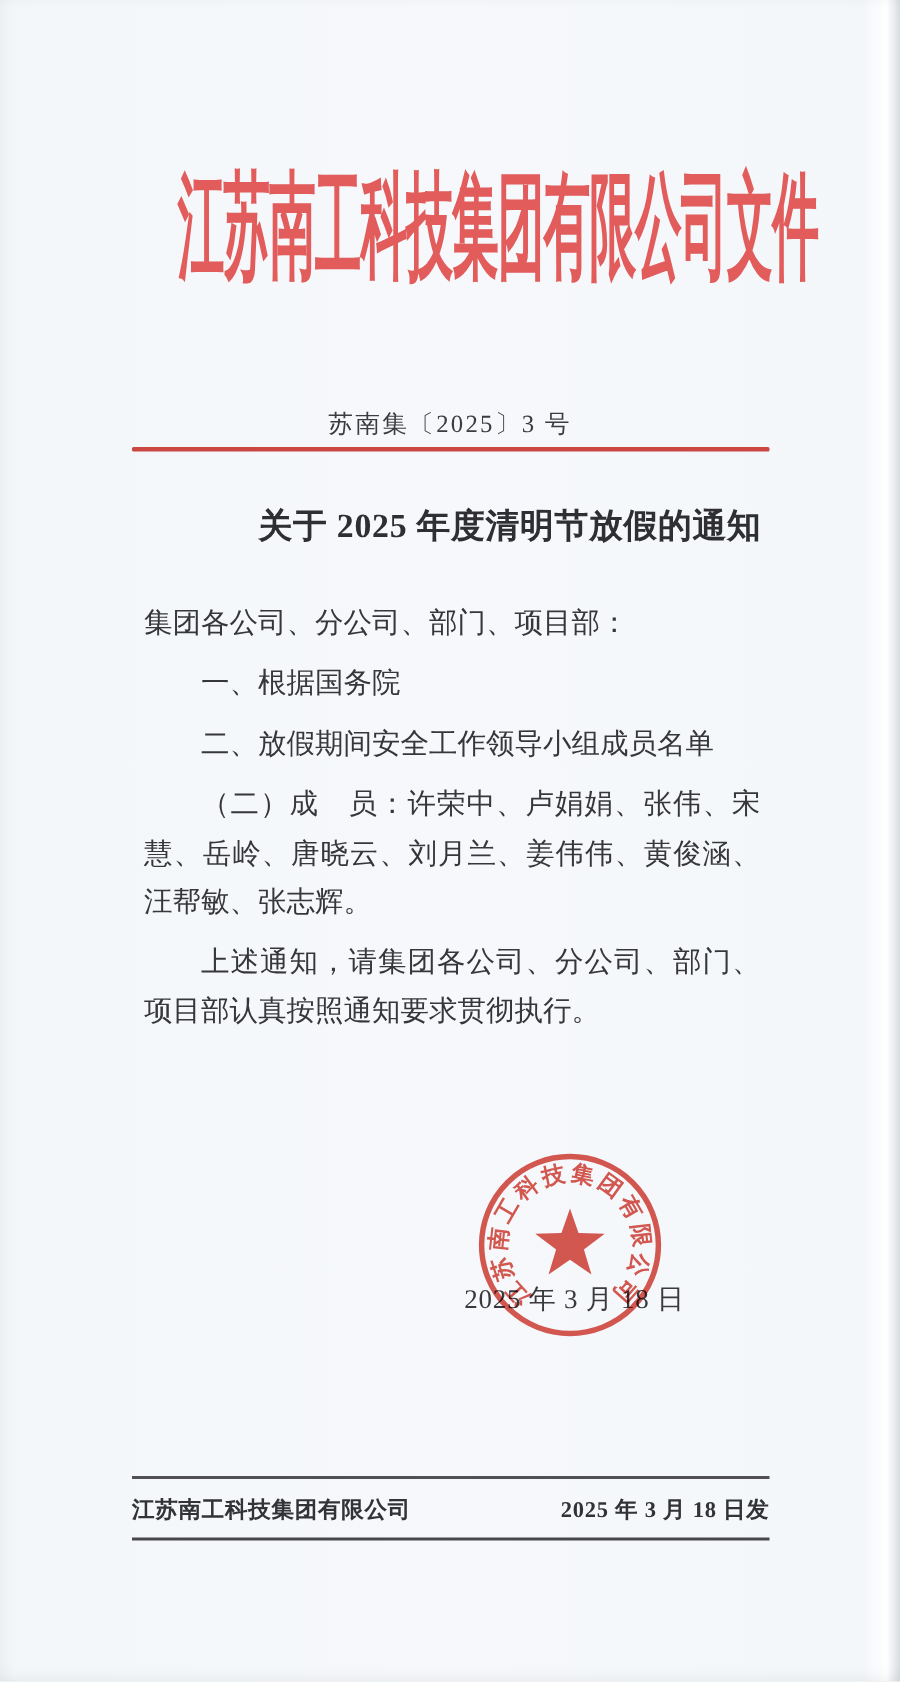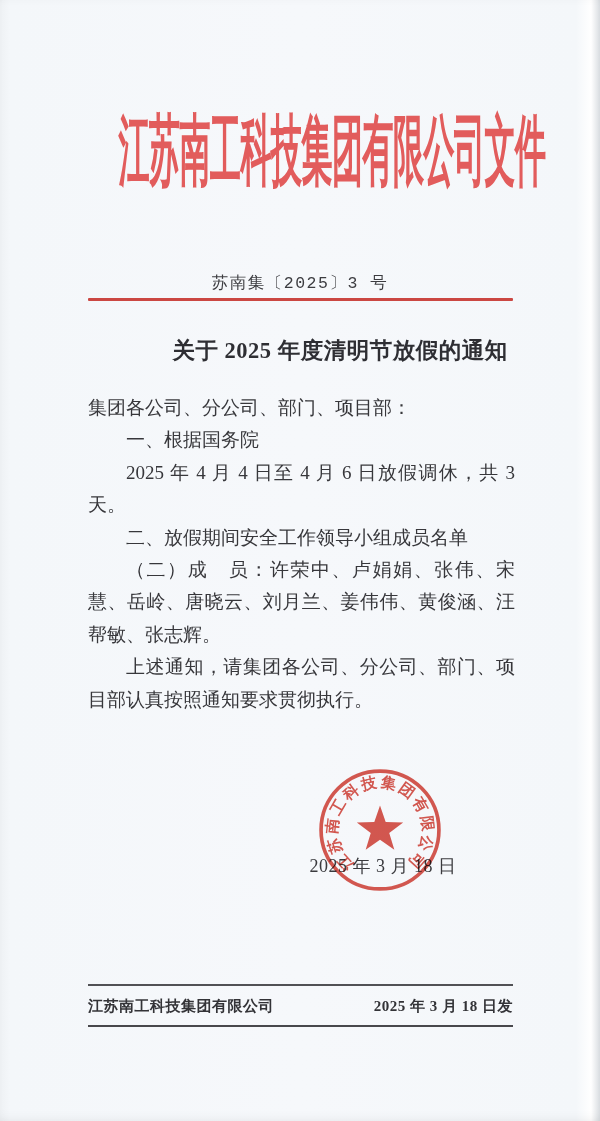--- a/index.html
+++ b/index.html
@@ -20,37 +20,37 @@
   }
   .org-header span{
     display:inline-block;
     font-size:31px;font-weight:600;line-height:1;
     letter-spacing:-.5px;
     color:#e25c5c;
     transform:scaleY(2.5);transform-origin:center top;
   }
   .doc-number{
     position:absolute;top:272px;left:0;width:100%;
-    text-align:center;font-size:16.5px;letter-spacing:1.5px;color:#3c3c40;font-family:Liberation Mono, monospace;
+    text-align:center;font-size:16.5px;letter-spacing:1.5px;color:#3c3c40;
   }
   .red-rule{
     position:absolute;top:298px;left:88px;width:425px;height:2.5px;
     background:#cb4742;border-radius:1px;
   }
   .doc-title{
     position:absolute;top:335px;left:0;width:100%;
     text-align:center;font-size:22.5px;font-weight:600;
     letter-spacing:.5px;color:#2e2e33;margin-left:40px;
   }
   .doc-body{
     position:absolute;top:392px;left:88px;width:427px;
     font-size:19px;line-height:32.4px;
     text-align:justify;color:#37373b;
   }
-  .doc-body p{margin:0;padding:0;}
+  .doc-body p{margin:8px;padding:0;}
   .doc-body p.indent{text-indent:2em;}
   .sign-date{
     position:absolute;top:854px;left:300px;width:166px;
     text-align:center;font-size:18px;letter-spacing:.5px;color:#3a3a3e;
     z-index:1;
   }
   .seal{
     position:absolute;top:767px;left:317px;width:126px;height:126px;
     z-index:2;mix-blend-mode:multiply;opacity:.9;
   }
@@ -77,21 +77,20 @@
 
   <div class="doc-number">苏南集〔2025〕3 号</div>
 
   <div class="red-rule"></div>
 
   <div class="doc-title">关于 2025 年度清明节放假的通知</div>
 
   <div class="doc-body">
     <p>集团各公司、分公司、部门、项目部：</p>
     <p class="indent">一、根据国务院</p>
-    <p class="indent">2025 年 4 月 4 日至 4 月 6 日放假调休，共 3 天。</p>
     <p class="indent">二、放假期间安全工作领导小组成员名单</p>
     <p class="indent">（二）成　员：许荣中、卢娟娟、张伟、宋慧、岳岭、唐晓云、刘月兰、姜伟伟、黄俊涵、汪帮敏、张志辉。</p>
     <p class="indent">上述通知，请集团各公司、分公司、部门、项目部认真按照通知要求贯彻执行。</p>
   </div>
 
   <div class="sign-date">2025 年 3 月 18 日</div>
 
   <svg class="seal" viewBox="0 0 124 124" xmlns="http://www.w3.org/2000/svg">
     <circle cx="62" cy="62" r="58" fill="none" stroke="#d6473d" stroke-width="3.6"></circle>
     <polygon points="62,38 67.6,54.2 84.8,54.6 71.1,65 76.1,81.4 62,71.6 47.9,81.4 52.9,65 39.2,54.6 56.4,54.2" fill="#d6473d"></polygon>

